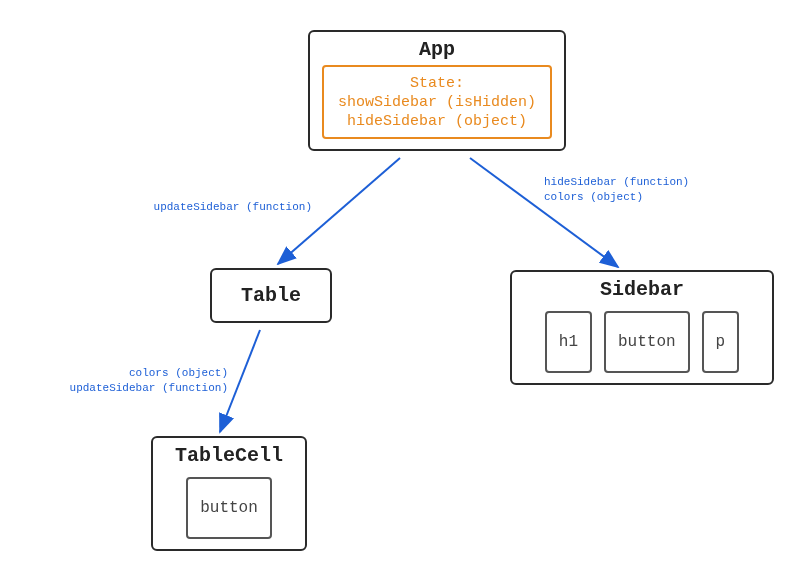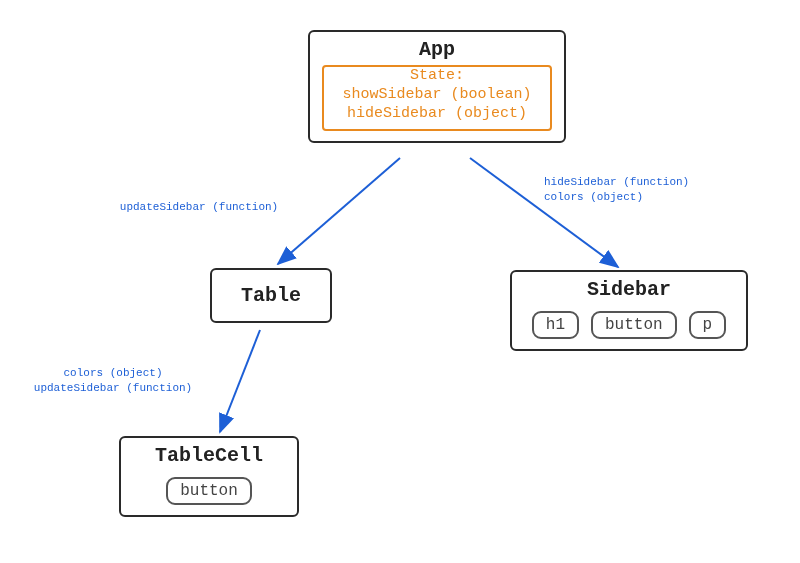--- a/index.html
+++ b/index.html
@@ -27,46 +27,46 @@
   .title {
     font-weight: 600;
     font-size: 20px;
     margin: 6px 0 4px 0;
   }
   .state-box {
     border: 2px solid #e98a1f;
     border-radius: 4px;
     color: #e98a1f;
     margin: 4px 12px 10px 12px;
-    padding: 0 6px 6px 6px;
+    padding: 8px 6px 6px 6px;
     font-size: 15px;
     line-height: 1.25;
   }
   .children {
     display: flex;
     justify-content: center;
     gap: 12px;
     padding: 6px 10px 10px 10px;
   }
   .child {
     border: 2px solid #555;
-    border-radius: 9px;
-    padding: 3px 12px;
+    border-radius: 4px;
+    padding: 20px 12px;
     font-size: 16px;
     color: #444;
     background: #fff;
   }
   .edge-label {
     position: absolute;
     color: #1d5fd6;
     font-size: 11px;
     line-height: 1.35;
     white-space: nowrap;
   }
-  .edge-label.right { text-align: center; }
+  .edge-label.right { text-align: right; }
   svg.arrows {
     position: absolute;
     left: 0; top: 0;
     width: 800px; height: 563px;
     pointer-events: none;
   }
 </style>
 </head>
 <body>
 
@@ -83,39 +83,39 @@
 
     <line x1="470" y1="158" x2="618" y2="267" stroke="#1d5fd6" stroke-width="2" marker-end="url(#arrowhead)"></line>
 
     <line x1="260" y1="330" x2="220" y2="432" stroke="#1d5fd6" stroke-width="2" marker-end="url(#arrowhead)"></line>
   </svg>
 
   <div class="box" style="left:308px; top:30px; width:258px;">
     <div class="title">App</div>
     <div class="state-box">
       <div>State:</div>
-      <div>showSidebar (boolean)</div>
+      <div>showSidebar (isHidden)</div>
       <div>hideSidebar (object)</div>
     </div>
   </div>
 
   <div class="box" style="left:210px; top:268px; width:122px; padding:14px 12px;">
     <div class="title" style="margin:0;">Table</div>
   </div>
 
-  <div class="box" style="left:510px; top:270px; width:238px;">
+  <div class="box" style="left:510px; top:270px; width:264px;">
     <div class="title">Sidebar</div>
     <div class="children">
       <div class="child">h1</div>
       <div class="child">button</div>
       <div class="child">p</div>
     </div>
   </div>
 
-  <div class="box" style="left:119px; top:436px; width:180px;">
+  <div class="box" style="left:151px; top:436px; width:156px;">
     <div class="title">TableCell</div>
     <div class="children">
       <div class="child">button</div>
     </div>
   </div>
 
   <div class="edge-label right" style="left:86px; top:200px; width:226px;">
     <span>updateSidebar (function)</span>
   </div>
 

